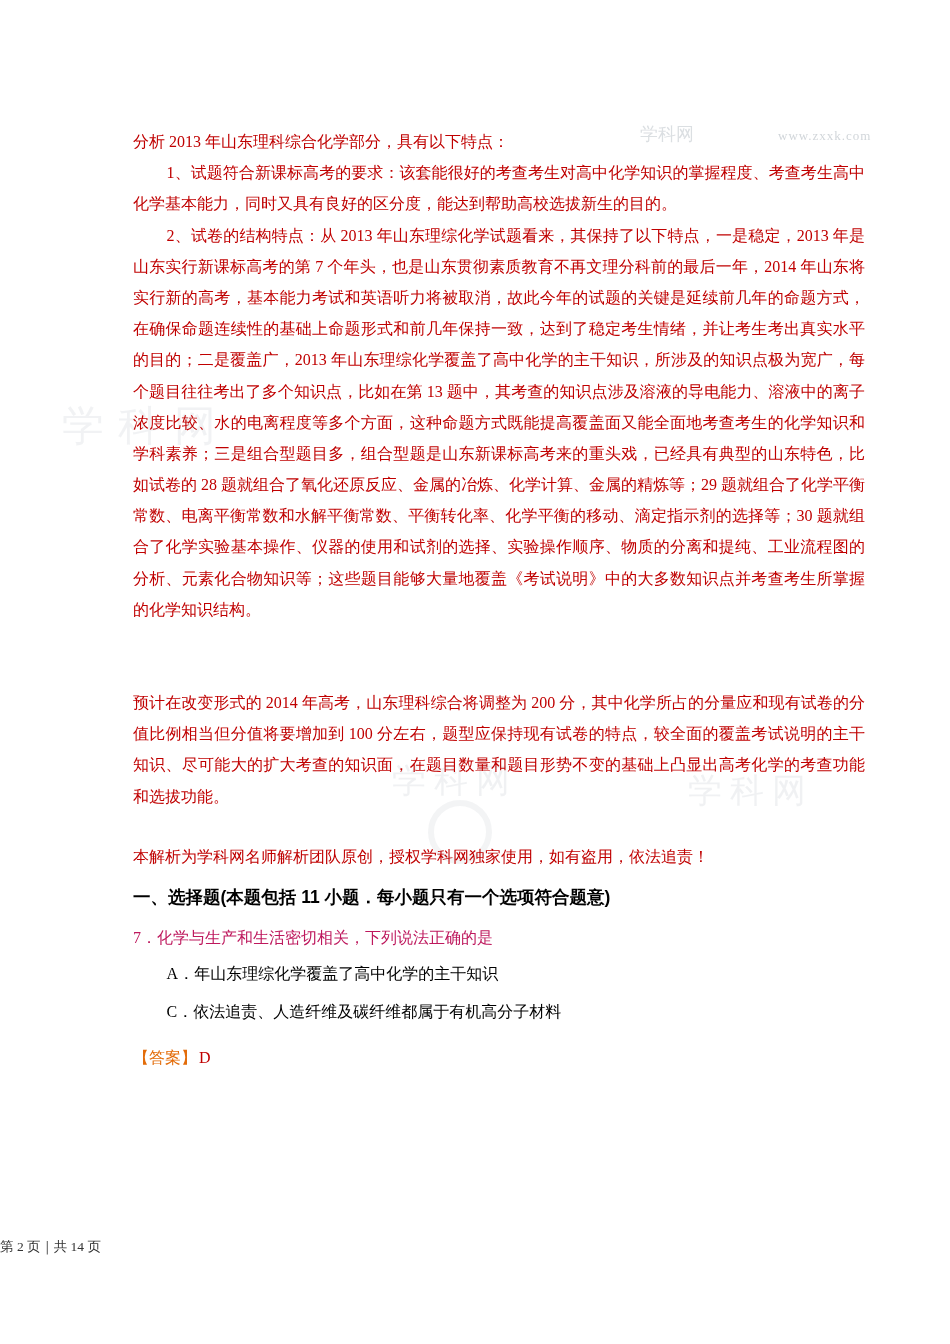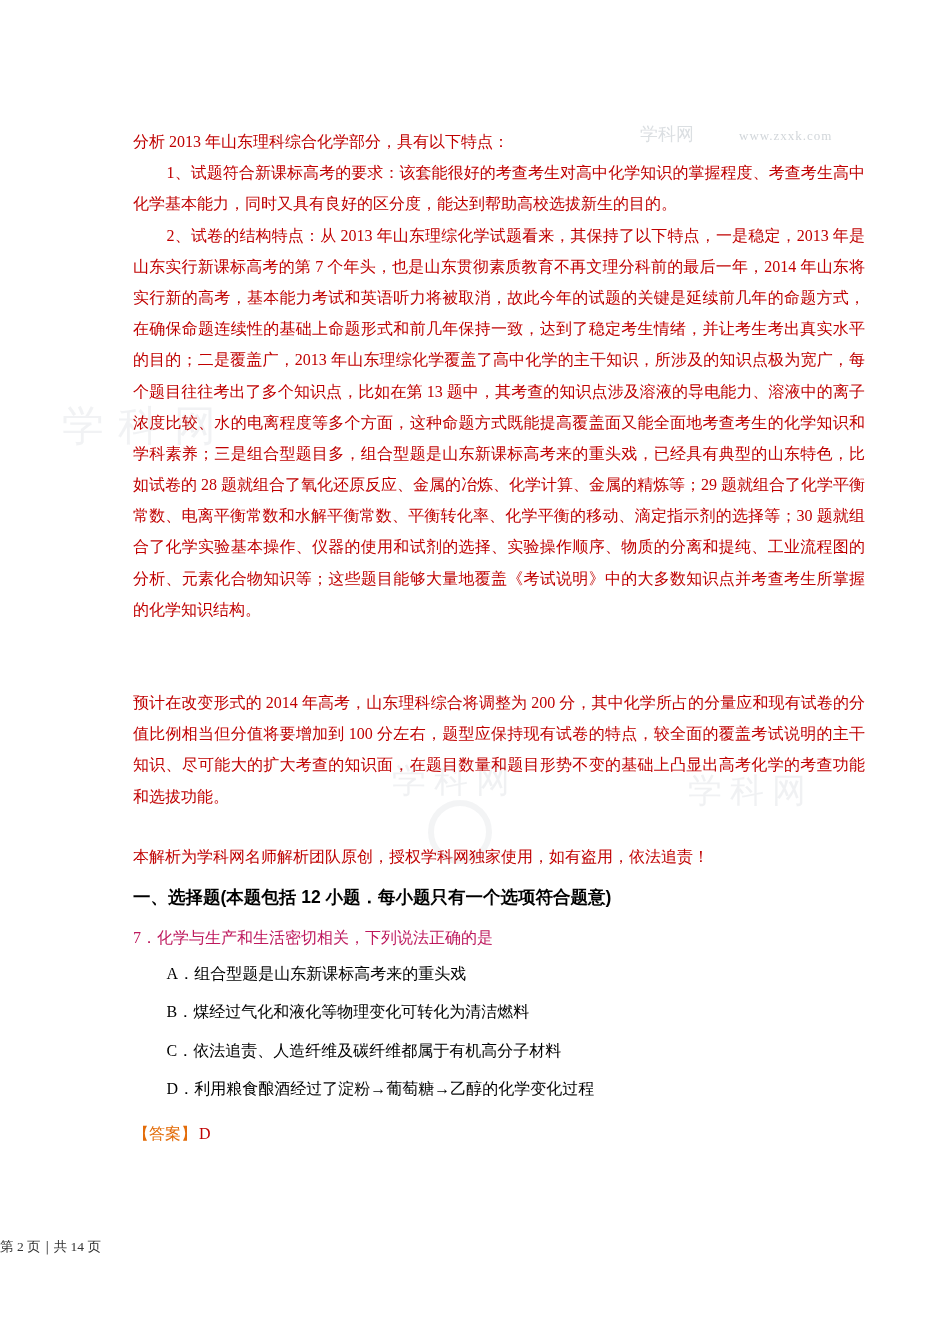--- a/index.html
+++ b/index.html
@@ -74,21 +74,21 @@
     font-family: "Liberation Serif", serif;
   }
   
   .wm {
     position: absolute;
     color: #9aa4ad;
     pointer-events: none;
     white-space: nowrap;
     font-family: Liberation Serif, serif;
   }
-  .wm-url-top { top: 128px; left: 739px; font-size: 13px; opacity: 0.45; letter-spacing: 1px; }
+  .wm-url-top { top: 128px; left: 778px; font-size: 13px; opacity: 0.45; letter-spacing: 1px; }
   .wm-logo-top { top: 122px; left: 640px; font-size: 18px; opacity: 0.35; }
   .wm-big-left { top: 398px; left: 62px; font-size: 42px; opacity: 0.13; letter-spacing: 14px; }
   .wm-mid-1 { top: 758px; left: 392px; font-size: 34px; opacity: 0.14; letter-spacing: 8px; }
   .wm-mid-2 { top: 768px; left: 688px; font-size: 34px; opacity: 0.14; letter-spacing: 8px; }
   .wm-ring {
     position: absolute;
     top: 800px; left: 428px;
     width: 64px; height: 64px;
     border: 6px solid #aab3bb;
     border-radius: 50%;
@@ -113,28 +113,26 @@
     <p class="para">分析 2013 年山东理科综合化学部分，具有以下特点：</p>
 
     <p class="para indent">1、试题符合新课标高考的要求：该套能很好的考查考生对高中化学知识的掌握程度、考查考生高中化学基本能力，同时又具有良好的区分度，能达到帮助高校选拔新生的目的。</p>
 
     <p class="para indent">2、试卷的结构特点：从 2013 年山东理综化学试题看来，其保持了以下特点，一是稳定，2013 年是山东实行新课标高考的第 7 个年头，也是山东贯彻素质教育不再文理分科前的最后一年，2014 年山东将实行新的高考，基本能力考试和英语听力将被取消，故此今年的试题的关键是延续前几年的命题方式，在确保命题连续性的基础上命题形式和前几年保持一致，达到了稳定考生情绪，并让考生考出真实水平的目的；二是覆盖广，2013 年山东理综化学覆盖了高中化学的主干知识，所涉及的知识点极为宽广，每个题目往往考出了多个知识点，比如在第 13 题中，其考查的知识点涉及溶液的导电能力、溶液中的离子浓度比较、水的电离程度等多个方面，这种命题方式既能提高覆盖面又能全面地考查考生的化学知识和学科素养；三是组合型题目多，组合型题是山东新课标高考来的重头戏，已经具有典型的山东特色，比如试卷的 28 题就组合了氧化还原反应、金属的冶炼、化学计算、金属的精炼等；29 题就组合了化学平衡常数、电离平衡常数和水解平衡常数、平衡转化率、化学平衡的移动、滴定指示剂的选择等；30 题就组合了化学实验基本操作、仪器的使用和试剂的选择、实验操作顺序、物质的分离和提纯、工业流程图的分析、元素化合物知识等；这些题目能够大量地覆盖《考试说明》中的大多数知识点并考查考生所掌握的化学知识结构。</p>
 
     <p class="para gap-top">预计在改变形式的 2014 年高考，山东理科综合将调整为 200 分，其中化学所占的分量应和现有试卷的分值比例相当但分值将要增加到 100 分左右，题型应保持现有试卷的特点，较全面的覆盖考试说明的主干知识、尽可能大的扩大考查的知识面，在题目数量和题目形势不变的基础上凸显出高考化学的考查功能和选拔功能。</p>
 
     <p class="notice">本解析为学科网名师解析团队原创，授权学科网独家使用，如有盗用，依法追责！</p>
 
-    <h2 class="section-heading">一、选择题(本题包括 12 小题．每小题只有一个选项符合题意)</h2>
+    <h2 class="section-heading">一、选择题(本题包括 11 小题．每小题只有一个选项符合题意)</h2>
 
     <p class="question-stem">7．化学与生产和生活密切相关，下列说法正确的是</p>
 
-    <p class="option">A．组合型题是山东新课标高考来的重头戏</p>
-    <p class="option">B．煤经过气化和液化等物理变化可转化为清洁燃料</p>
+    <p class="option">A．年山东理综化学覆盖了高中化学的主干知识</p>
     <p class="option">C．依法追责、人造纤维及碳纤维都属于有机高分子材料</p>
-    <p class="option">D．利用粮食酿酒经过了淀粉→葡萄糖→乙醇的化学变化过程</p>
 
     <p class="answer-line">
       <span class="answer-label">【答案】</span><span class="answer-value">D</span>
     </p>
 
   </div>
 
   <div class="footer">
     <span>第 2 页｜共 14 页</span>
   </div>

